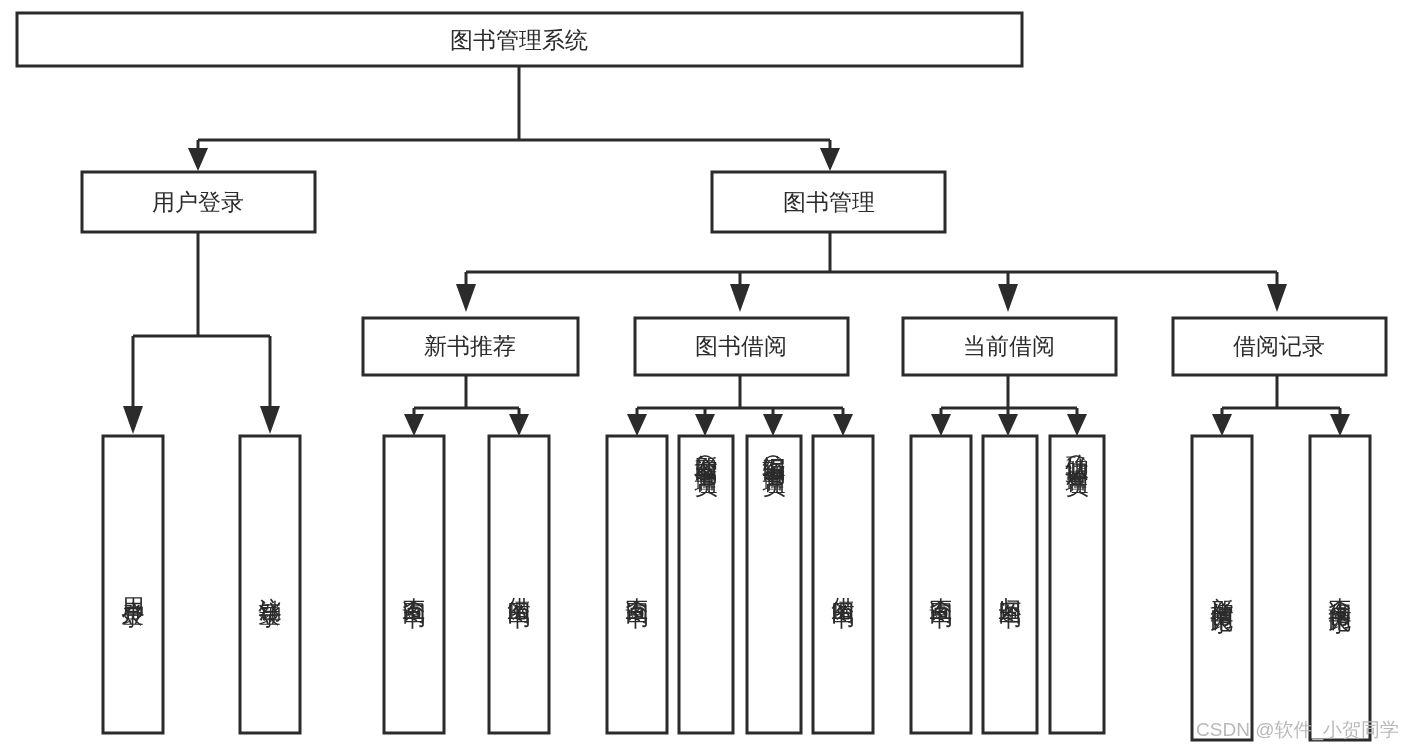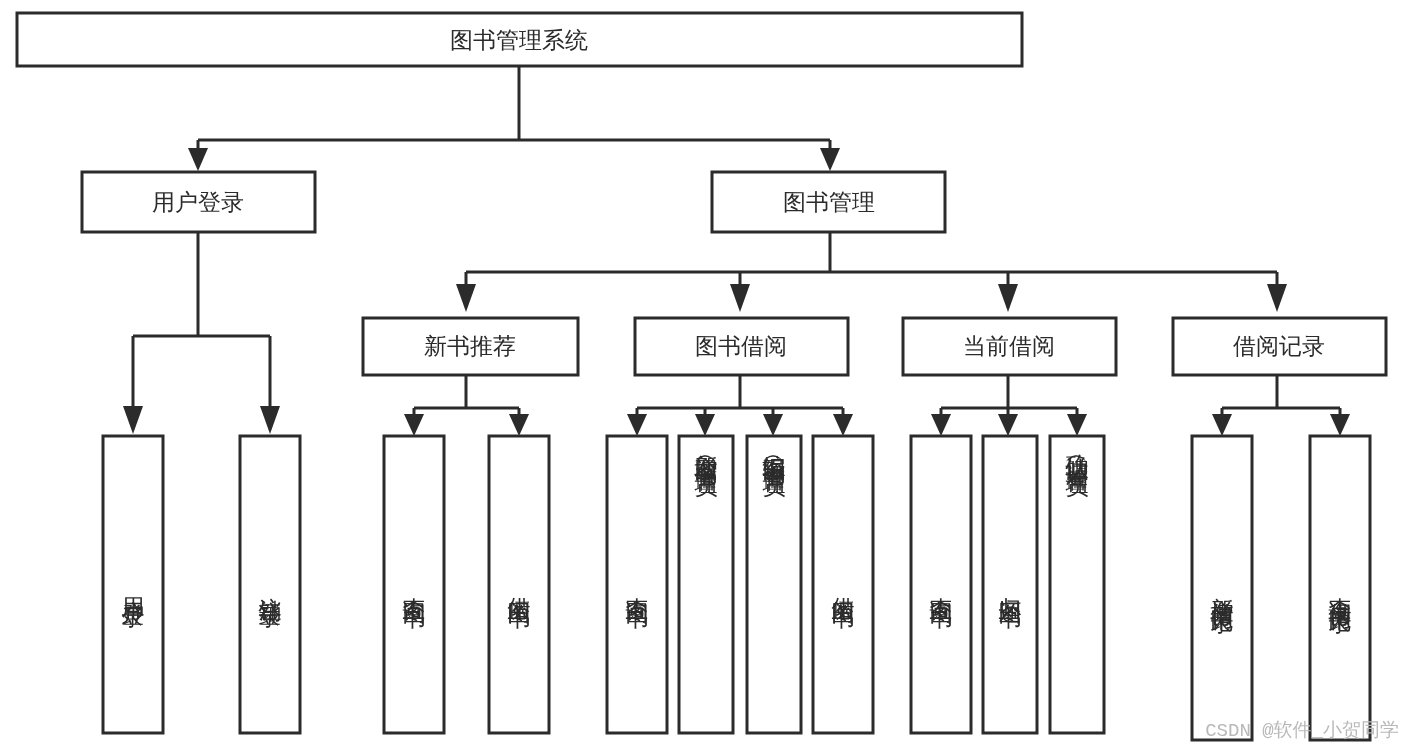--- a/index.html
+++ b/index.html
@@ -30,21 +30,21 @@
     font-family:"DejaVu Sans","Liberation Sans",sans-serif;
     font-size:23px;
     color:#2b2b2b;
     line-height:1;
     letter-spacing:3px;
     white-space:nowrap;
   }
   .watermark{
     position:absolute;
     right:6px;bottom:4px;
-    font-family:Liberation Mono, monospace;
+    font-family:Liberation Sans, sans-serif;
     font-size:19px;
     color:#b9b9b9;
     white-space:nowrap;
     user-select:none;
   }
 </style>
 </head>
 <body>
 
 <svg id="diagram" viewBox="0 0 1405 747">

